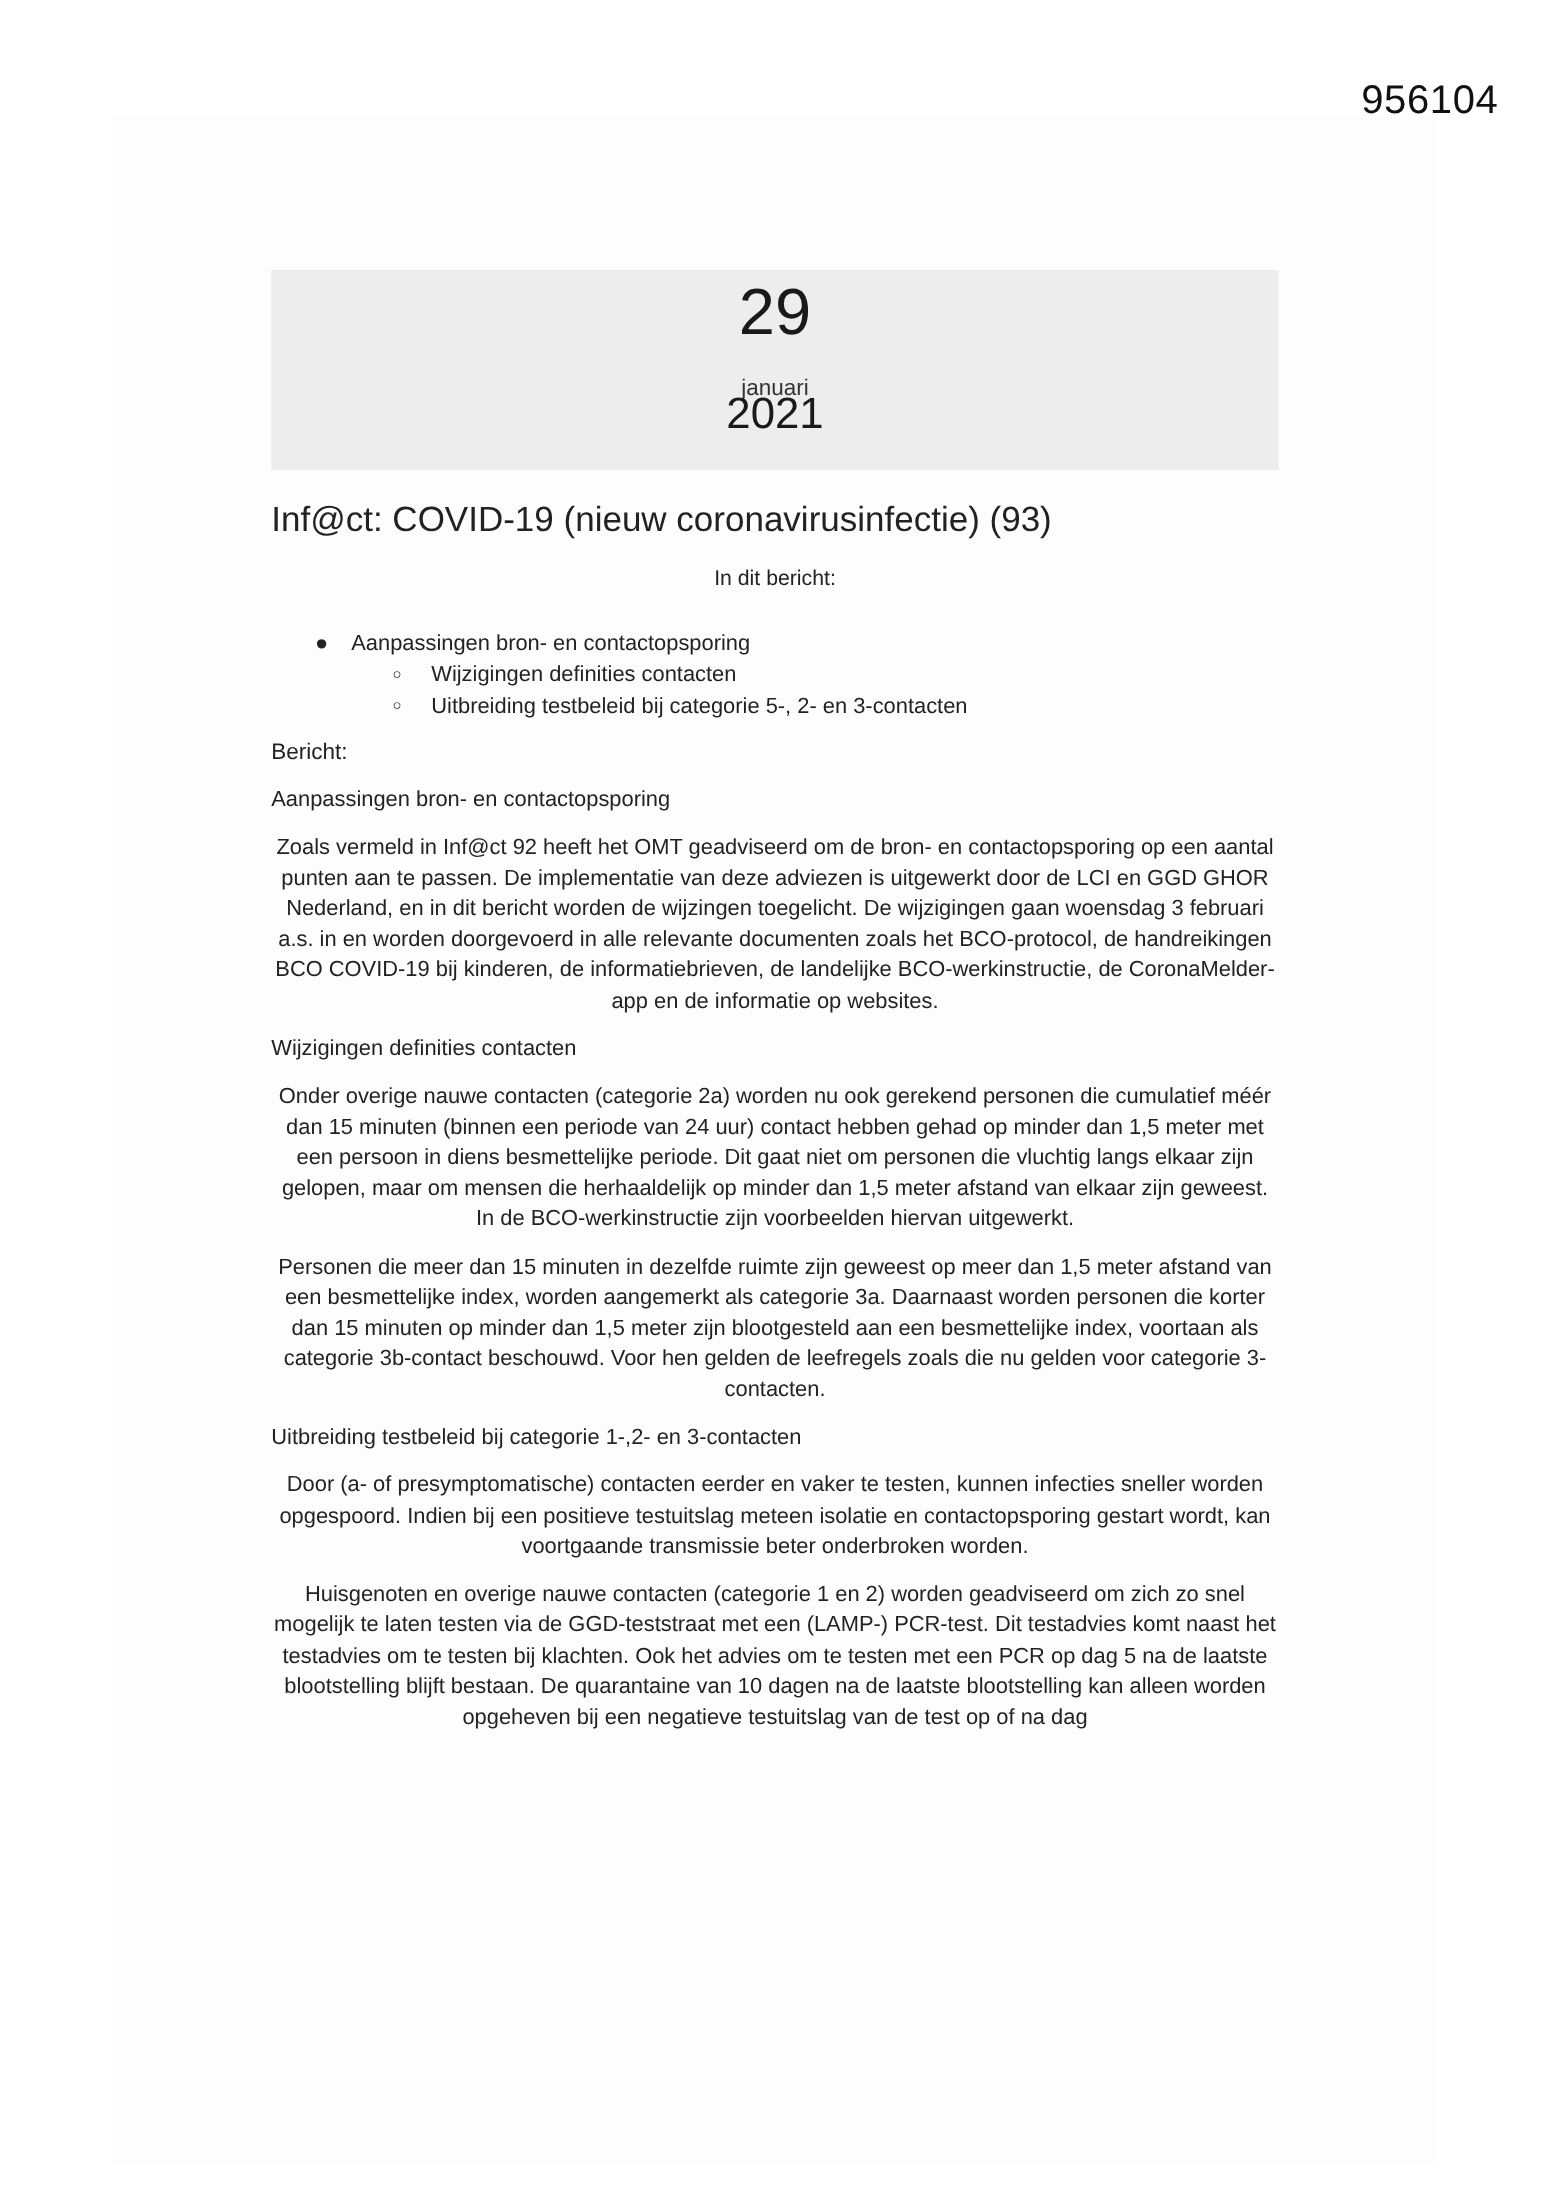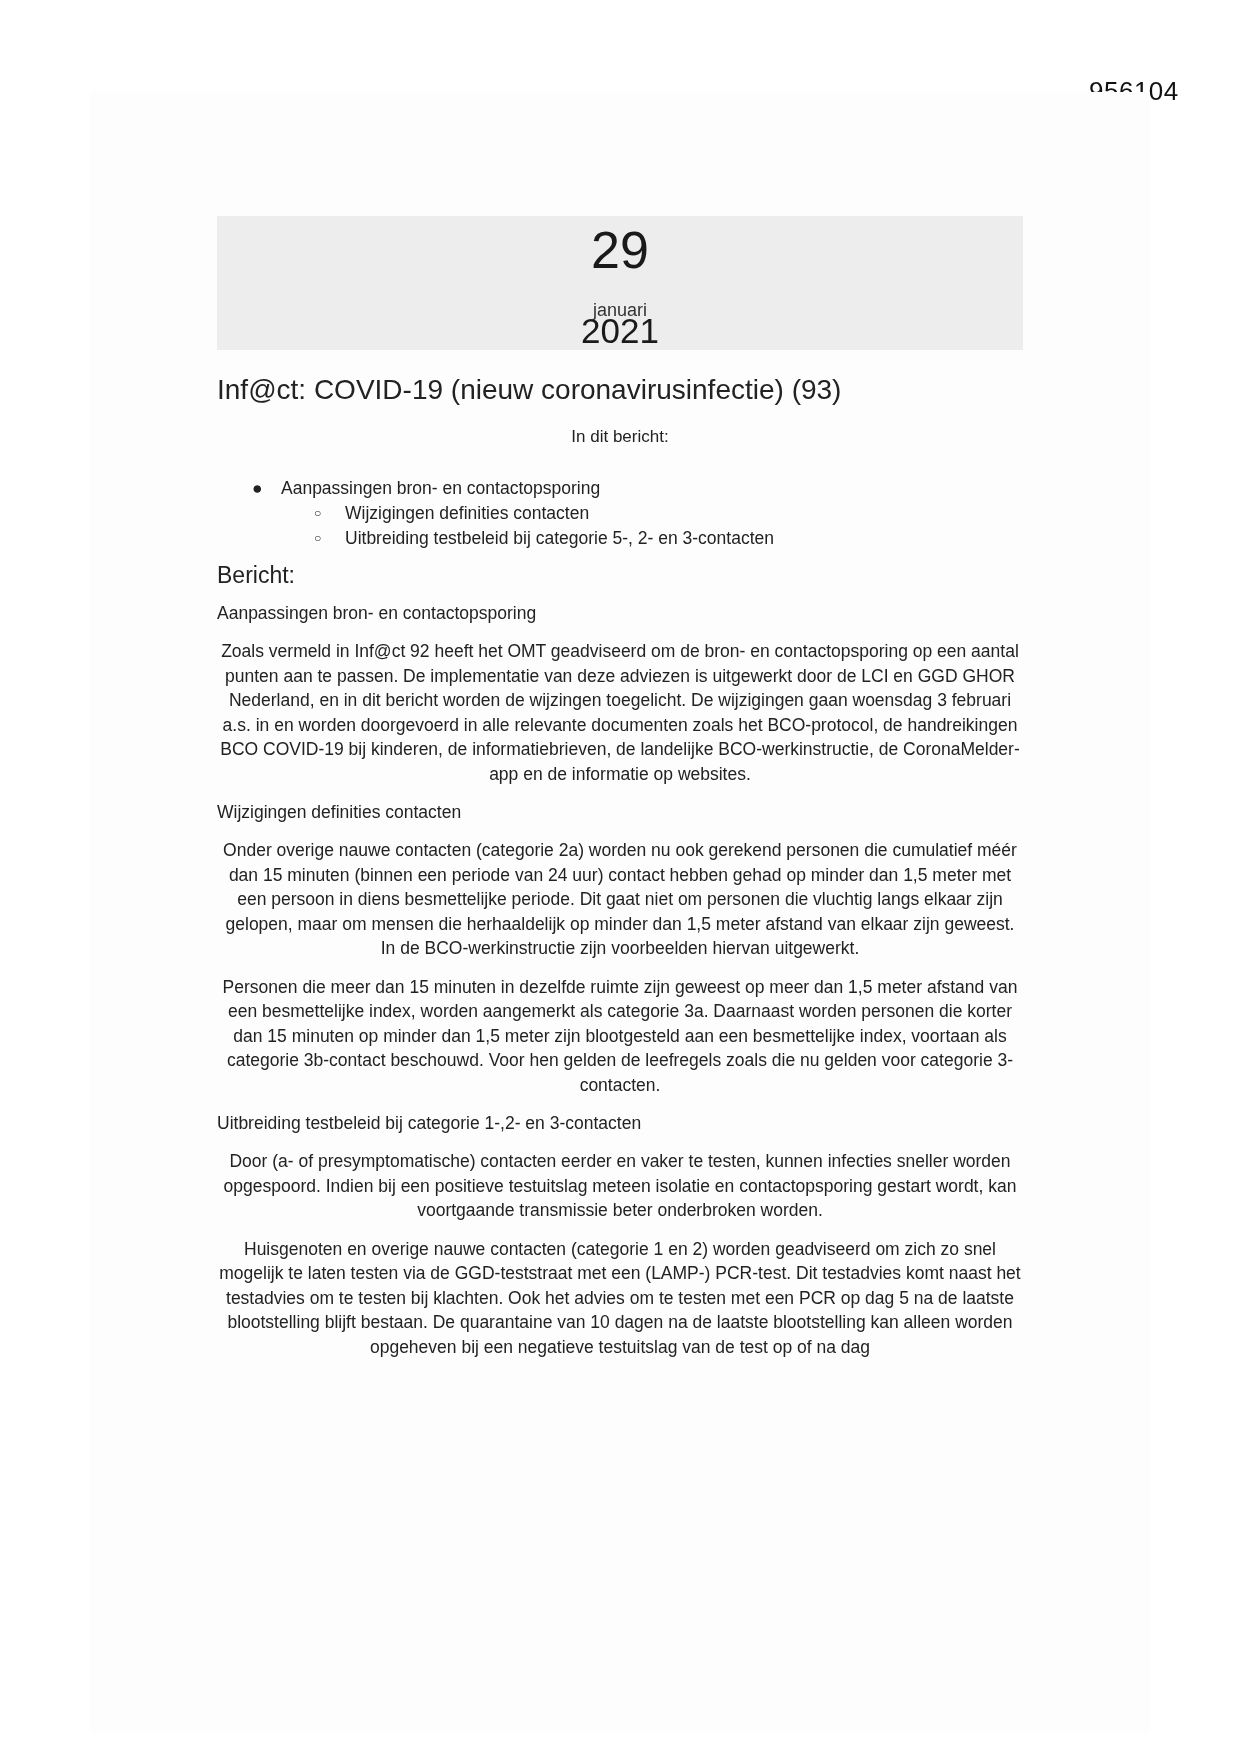--- a/index.html
+++ b/index.html
@@ -10,43 +10,43 @@
     body {
       width: 1241px;
       height: 1754px;
       position: relative;
       overflow: hidden;
       font-family: "Liberation Sans", sans-serif;
       color: #222222;
     }
     .doc-id {
       position: absolute;
-      top: 76px;
+      top: 61px;
       left: 1089px;
-      font-size: 26px;
+      font-size: 32px;
       color: #111111;
       letter-spacing: 0.5px;
     }
     .page-bg {
       position: absolute;
       top: 92px;
       left: 90px;
       width: 1060px;
       height: 1640px;
       background: #fdfdfd;
     }
     .content {
       position: absolute;
       top: 216px;
       left: 217px;
       width: 806px;
     }
     .date-block {
       background: #ededed;
-      height: 134px;
+      height: 160px;
       text-align: center;
       position: relative;
     }
     .date-day {
       position: absolute;
       top: 4px;
       left: 0;
       right: 0;
       font-size: 52px;
       color: #1a1a1a;
@@ -119,21 +119,21 @@
       line-height: 24px;
     }
     .para {
       margin-top: 14px;
       font-size: 17.5px;
       line-height: 24.5px;
       text-align: center;
     }
     .bericht-label {
       margin-top: 12px;
-      font-size: 23px;
+      font-size: 18px;
       line-height: 24px;
     }
   </style>
 </head>
 <body>
 
 <div class="doc-id">956104</div>
 
 <div class="page-bg"></div>
 

